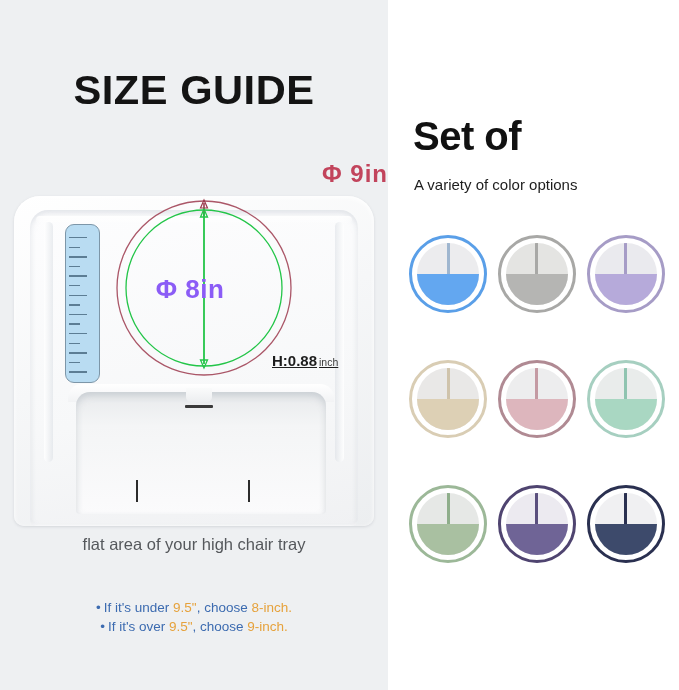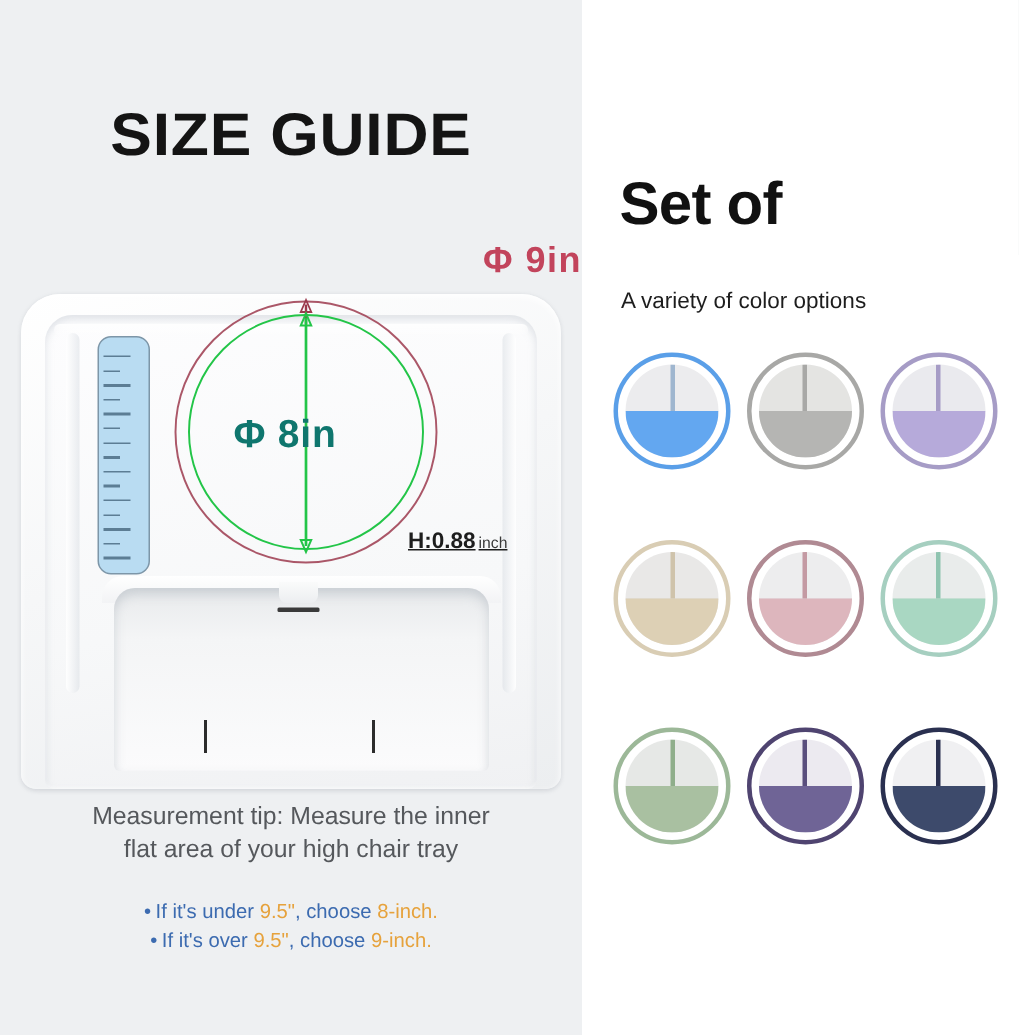--- a/index.html
+++ b/index.html
@@ -175,21 +175,21 @@
     color: #c2445c;
     letter-spacing: 1px;
   }
   .label-8in {
     position: absolute;
     left: 0; top: 274px;
     width: 380px;
     text-align: center;
     font-size: 26px;
     font-weight: bold;
-    color: #0f766e;
+    color: #8b5cf6;
     letter-spacing: 0.5px;
   }
   .label-h {
     position: absolute;
     left: 272px; top: 352px;
     font-size: 15px;
     font-weight: bold;
     color: #1d1d1d;
     white-space: nowrap;
     text-decoration: underline;
@@ -236,21 +236,21 @@
   .set-of-title {
     position: absolute;
     left: 21px; top: 74px;
     font-size: 40px;
     font-weight: bold;
     color: #111111;
     letter-spacing: -0.5px;
   }
   .set-of-sub {
     position: absolute;
-    left: 22px; top: 152px;
+    left: 22px; top: 136px;
     font-size: 15px;
     color: #1d1d1d;
   }
   .swatch-grid {
     position: absolute;
     left: 12px; top: 195px;
     width: 266px;
     display: grid;
     grid-template-columns: repeat(3, 1fr);
     grid-template-rows: repeat(3, 125px);
@@ -359,21 +359,20 @@
 
     <div class="label-9in">Φ 9in</div>
 
     <div class="label-8in">Φ 8in</div>
 
     <div class="label-h">
       <span>H:0.88</span><span class="unit">inch</span>
     </div>
 
     <div class="tip">
-      <div>Measurement tip: Measure the inner</div>
       <div>flat area of your high chair tray</div>
     </div>
 
     <div class="bullets" id="bullets">
         <div class="row"><span class="dot">•</span><span>If it's under </span><span class="hl">9.5"</span><span>, choose </span><span class="hl">8-inch.</span></div>
         <div class="row"><span class="dot">•</span><span>If it's over </span><span class="hl">9.5"</span><span>, choose </span><span class="hl">9-inch.</span></div>
       </div>
   </div>
 
   <div class="panel-divider"></div>

